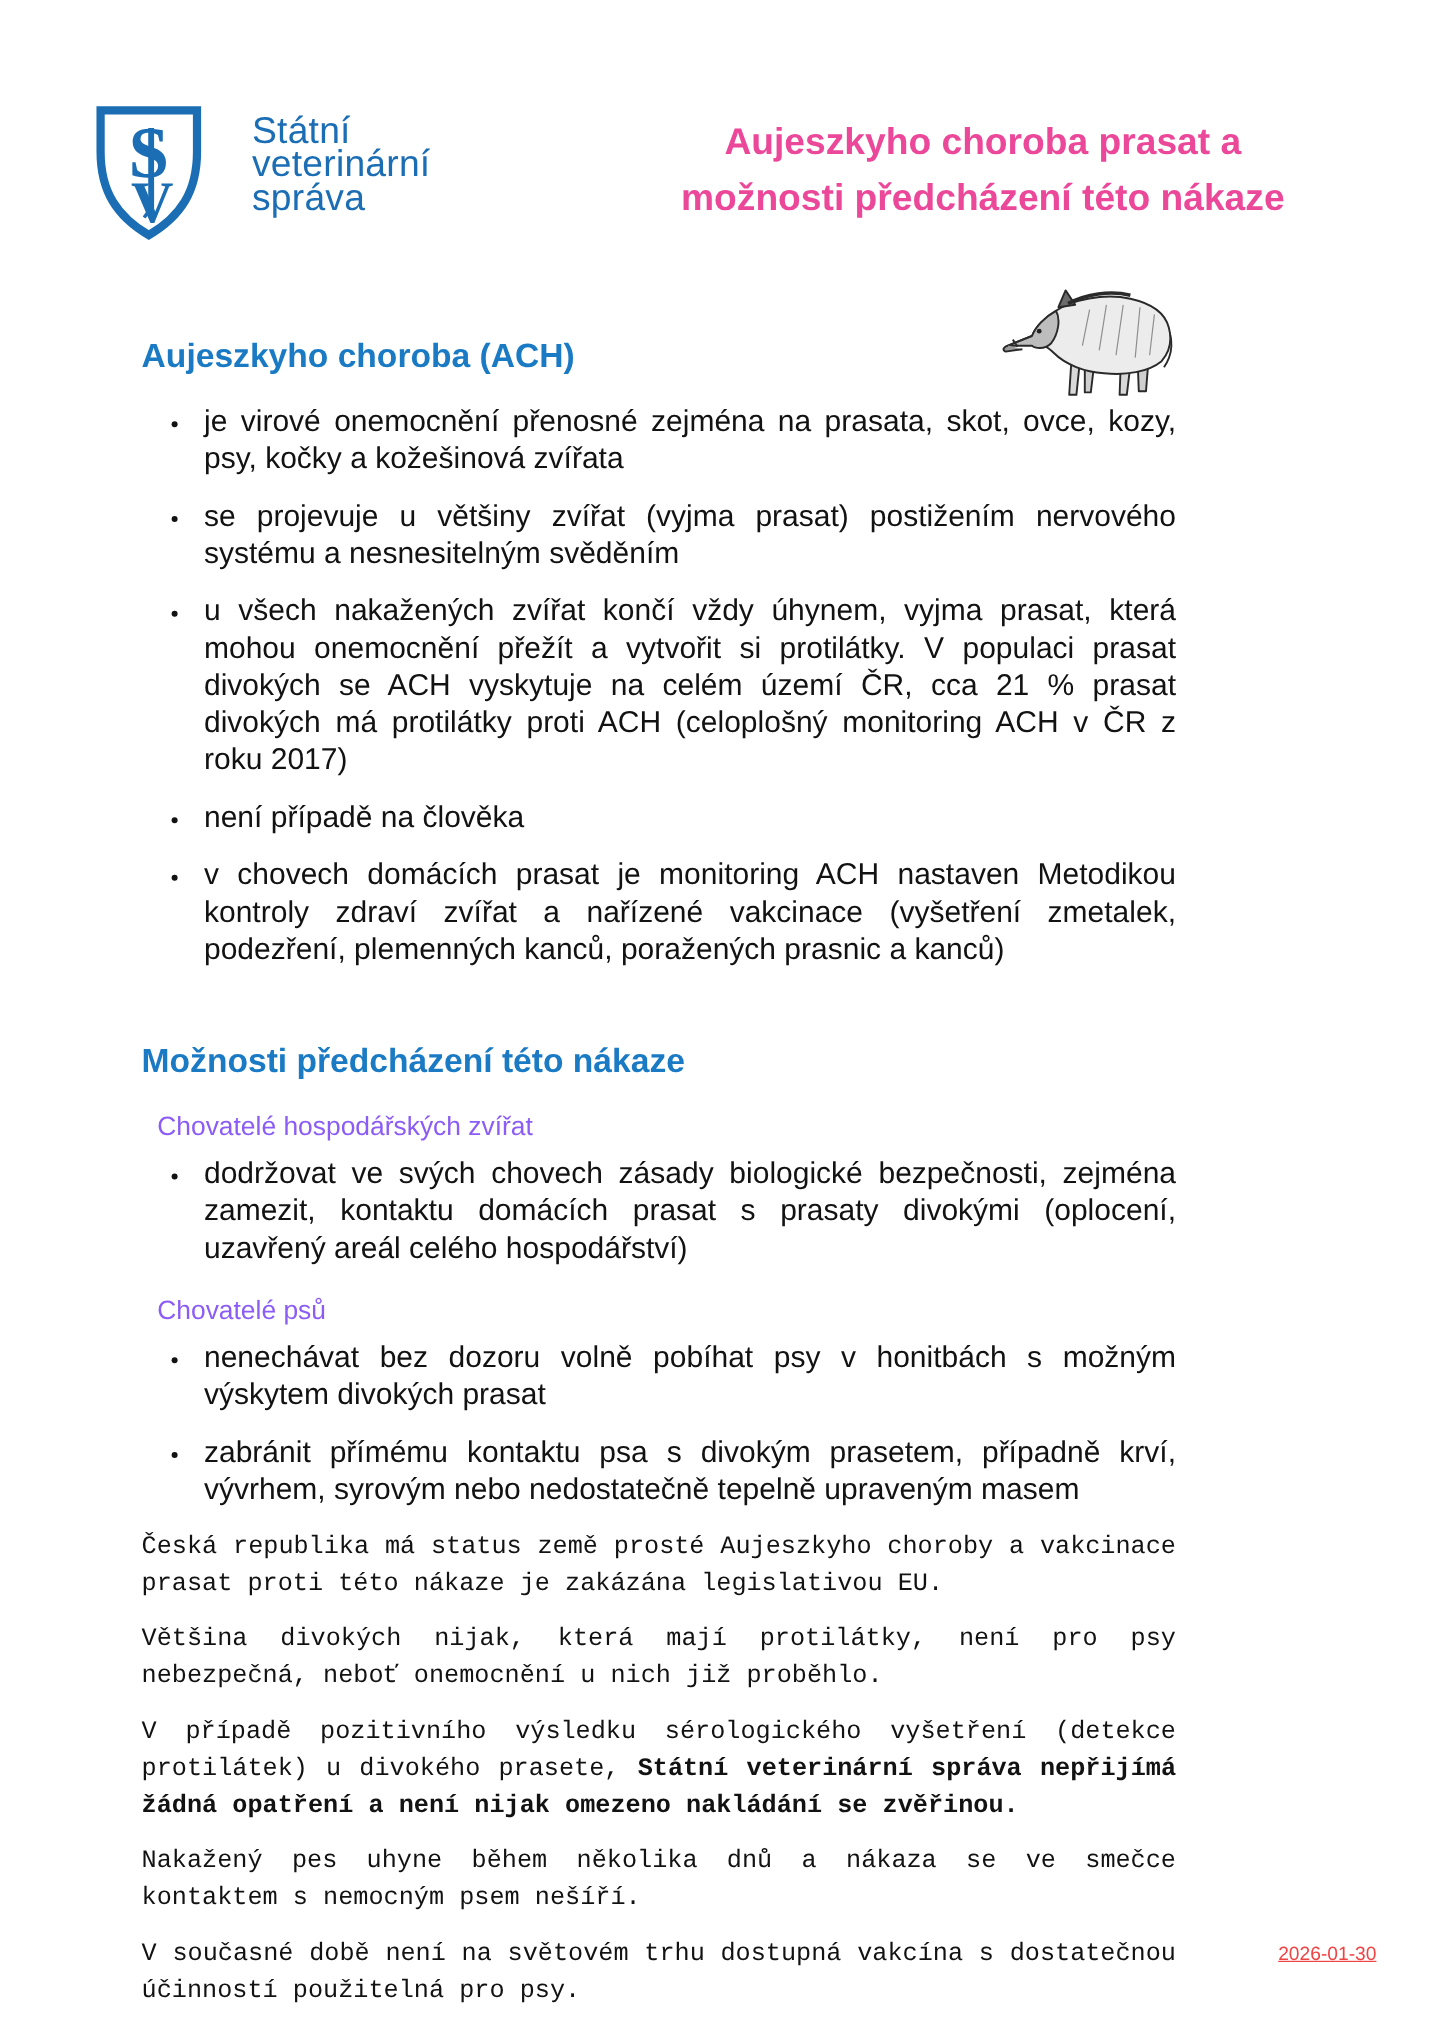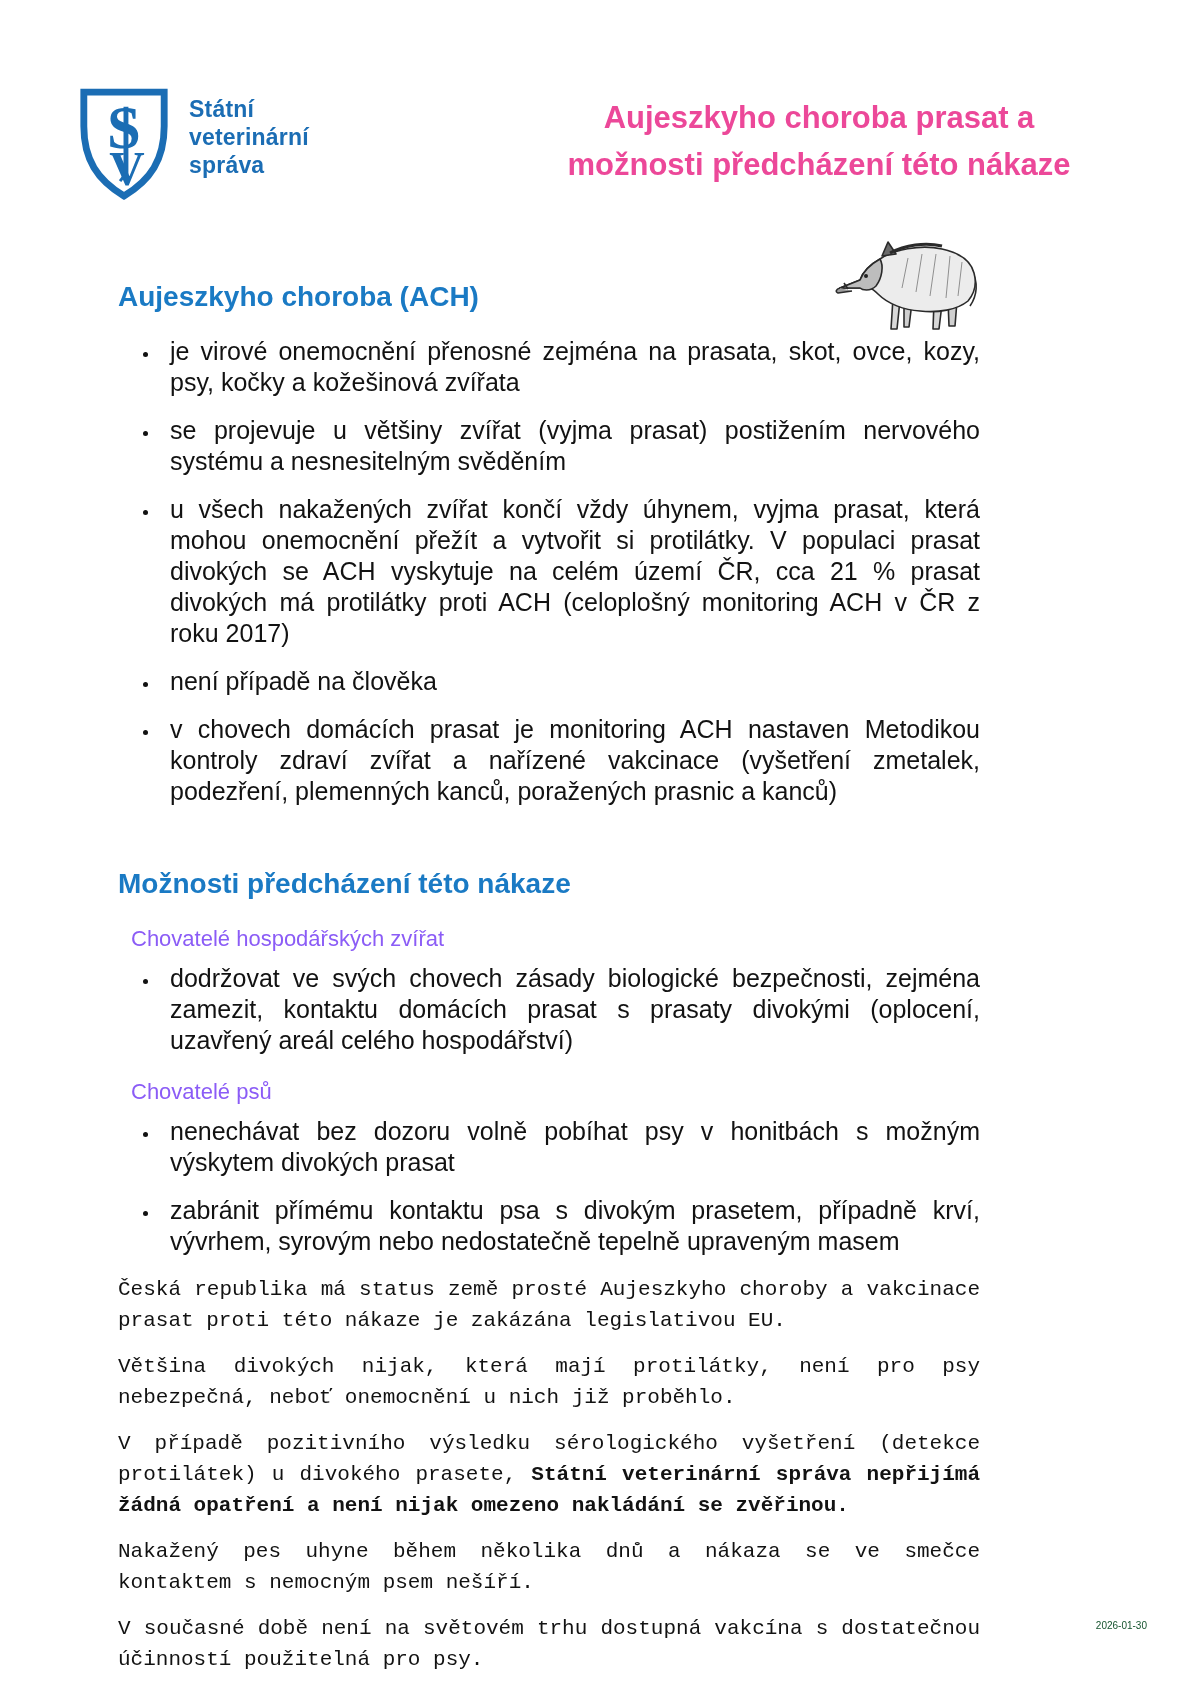--- a/index.html
+++ b/index.html
@@ -14,22 +14,22 @@
   .page{position:absolute;inset:0;}
 
   
   .header{
     position:absolute;left:75px;top:86px;right:70px;
     display:flex;align-items:flex-start;
   }
   .logo-wrap{display:flex;gap:16px;}
   .shield{width:98px;height:116px;flex:0 0 auto;}
   .org-name{
-    color:#1b6db4;font-weight:bold;font-size:23px;line-height:28px;
-    padding-top:9px;letter-spacing:.2px;
+    color:#1b6db4;font-weight:normal;font-size:31px;line-height:28px;
+    padding-top:9px;letter-spacing:.2px;margin-left:21px;
   }
   .title-block{
     margin-left:auto;width:604px;text-align:center;
     color:#ec4899;font-weight:bold;font-size:31px;line-height:47px;
     padding-top:8px;
   }
 
   
   .boar{
     position:absolute;left:830px;top:226px;width:152px;height:108px;
@@ -59,21 +59,21 @@
   p.body-p{
     font-size:21px;line-height:31px;text-align:justify;
     margin:0 0 15px 0;
     font-family:Liberation Mono, monospace;
   }
   p.body-p .bold{font-weight:bold;}
 
   
   .footer-date{
     position:absolute;right:44px;top:1620px;
-    font-size:10px;color:#14532d;
+    font-size:16px;color:#ef4444;text-decoration:underline;
   }
 </style>
 </head>
 <body>
 
 <div class="page">
 
   <div class="header">
     <div class="logo-wrap">
       <span class="shield">

